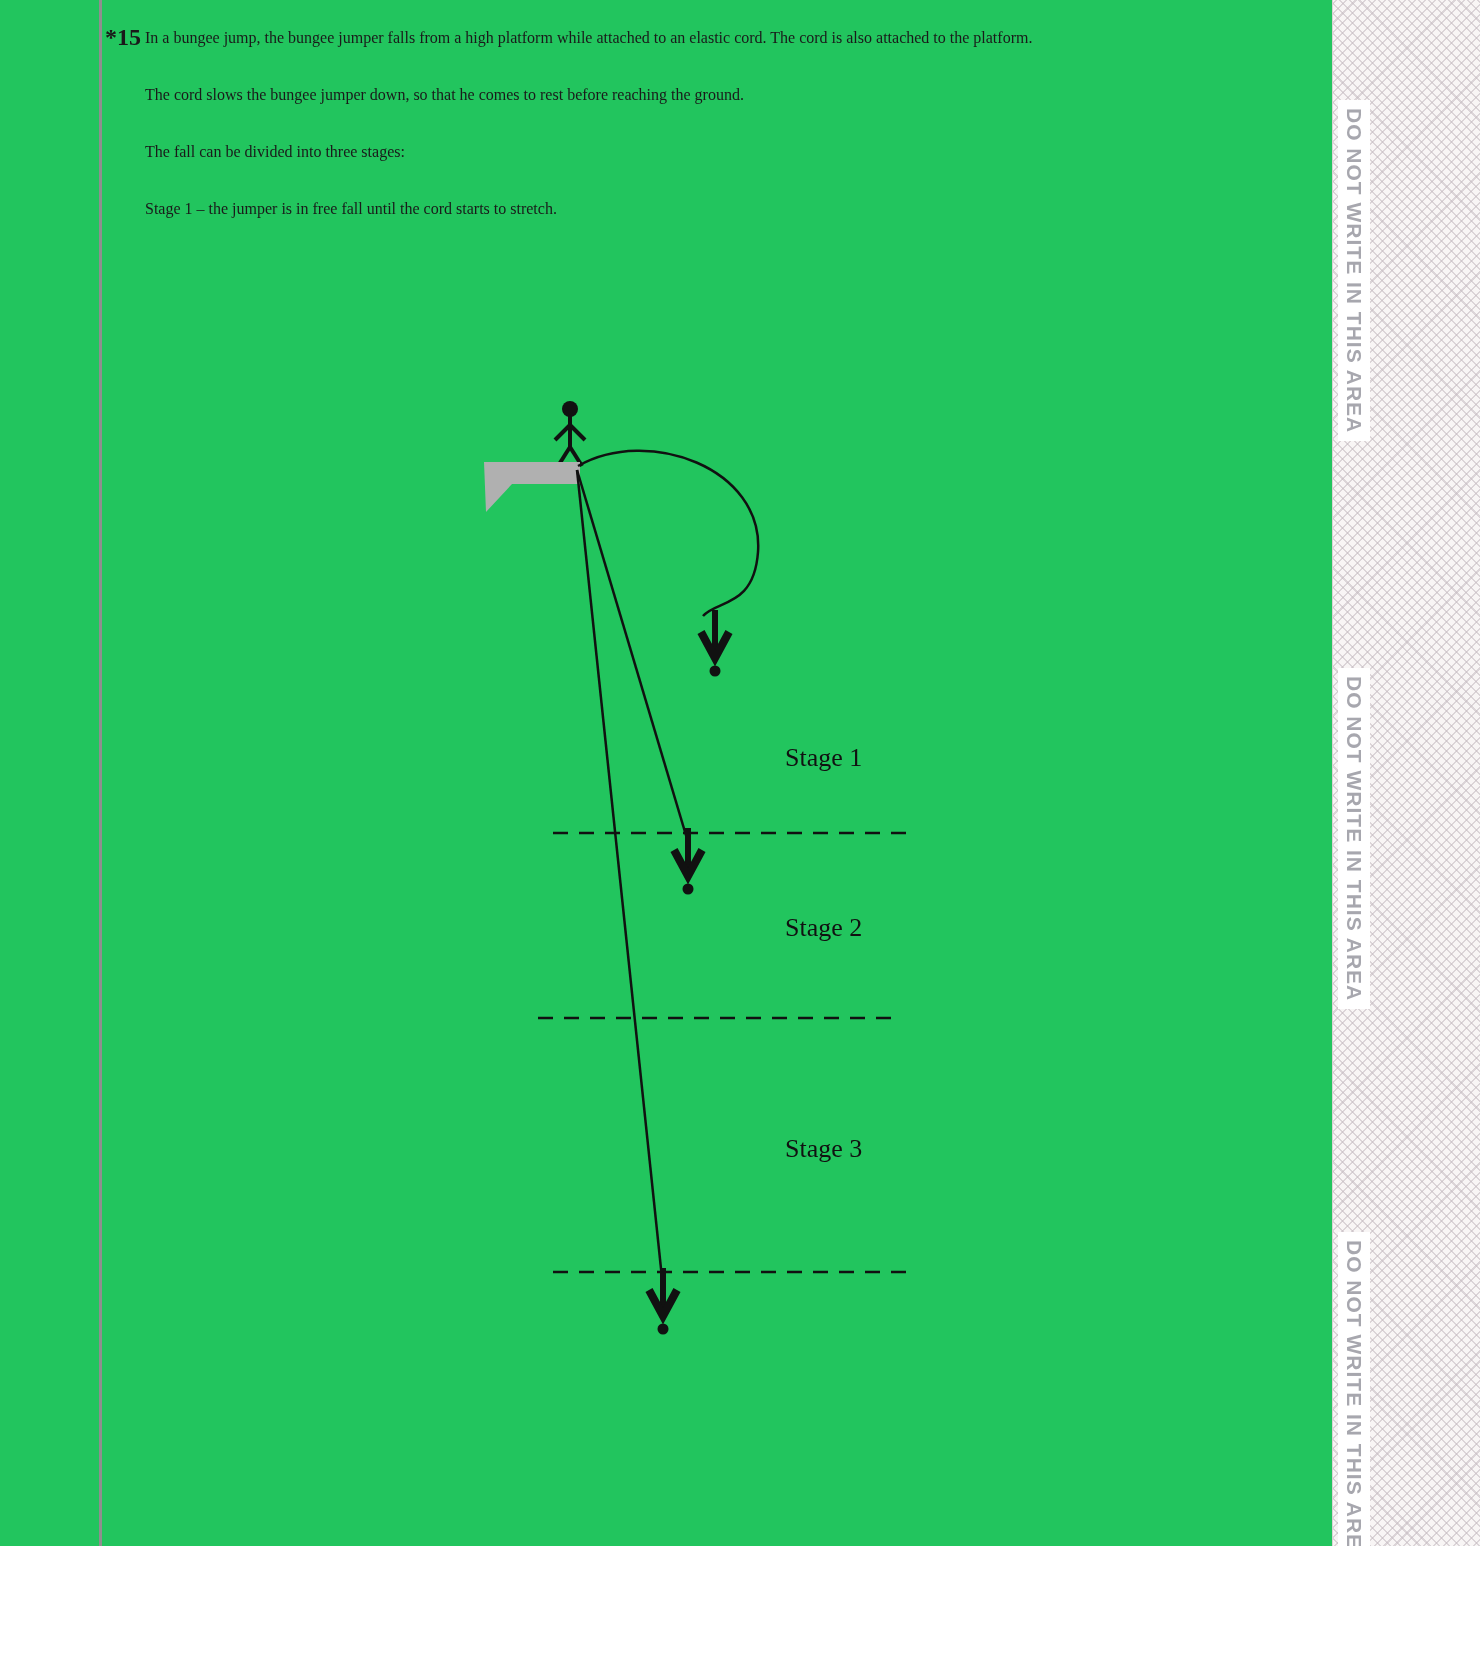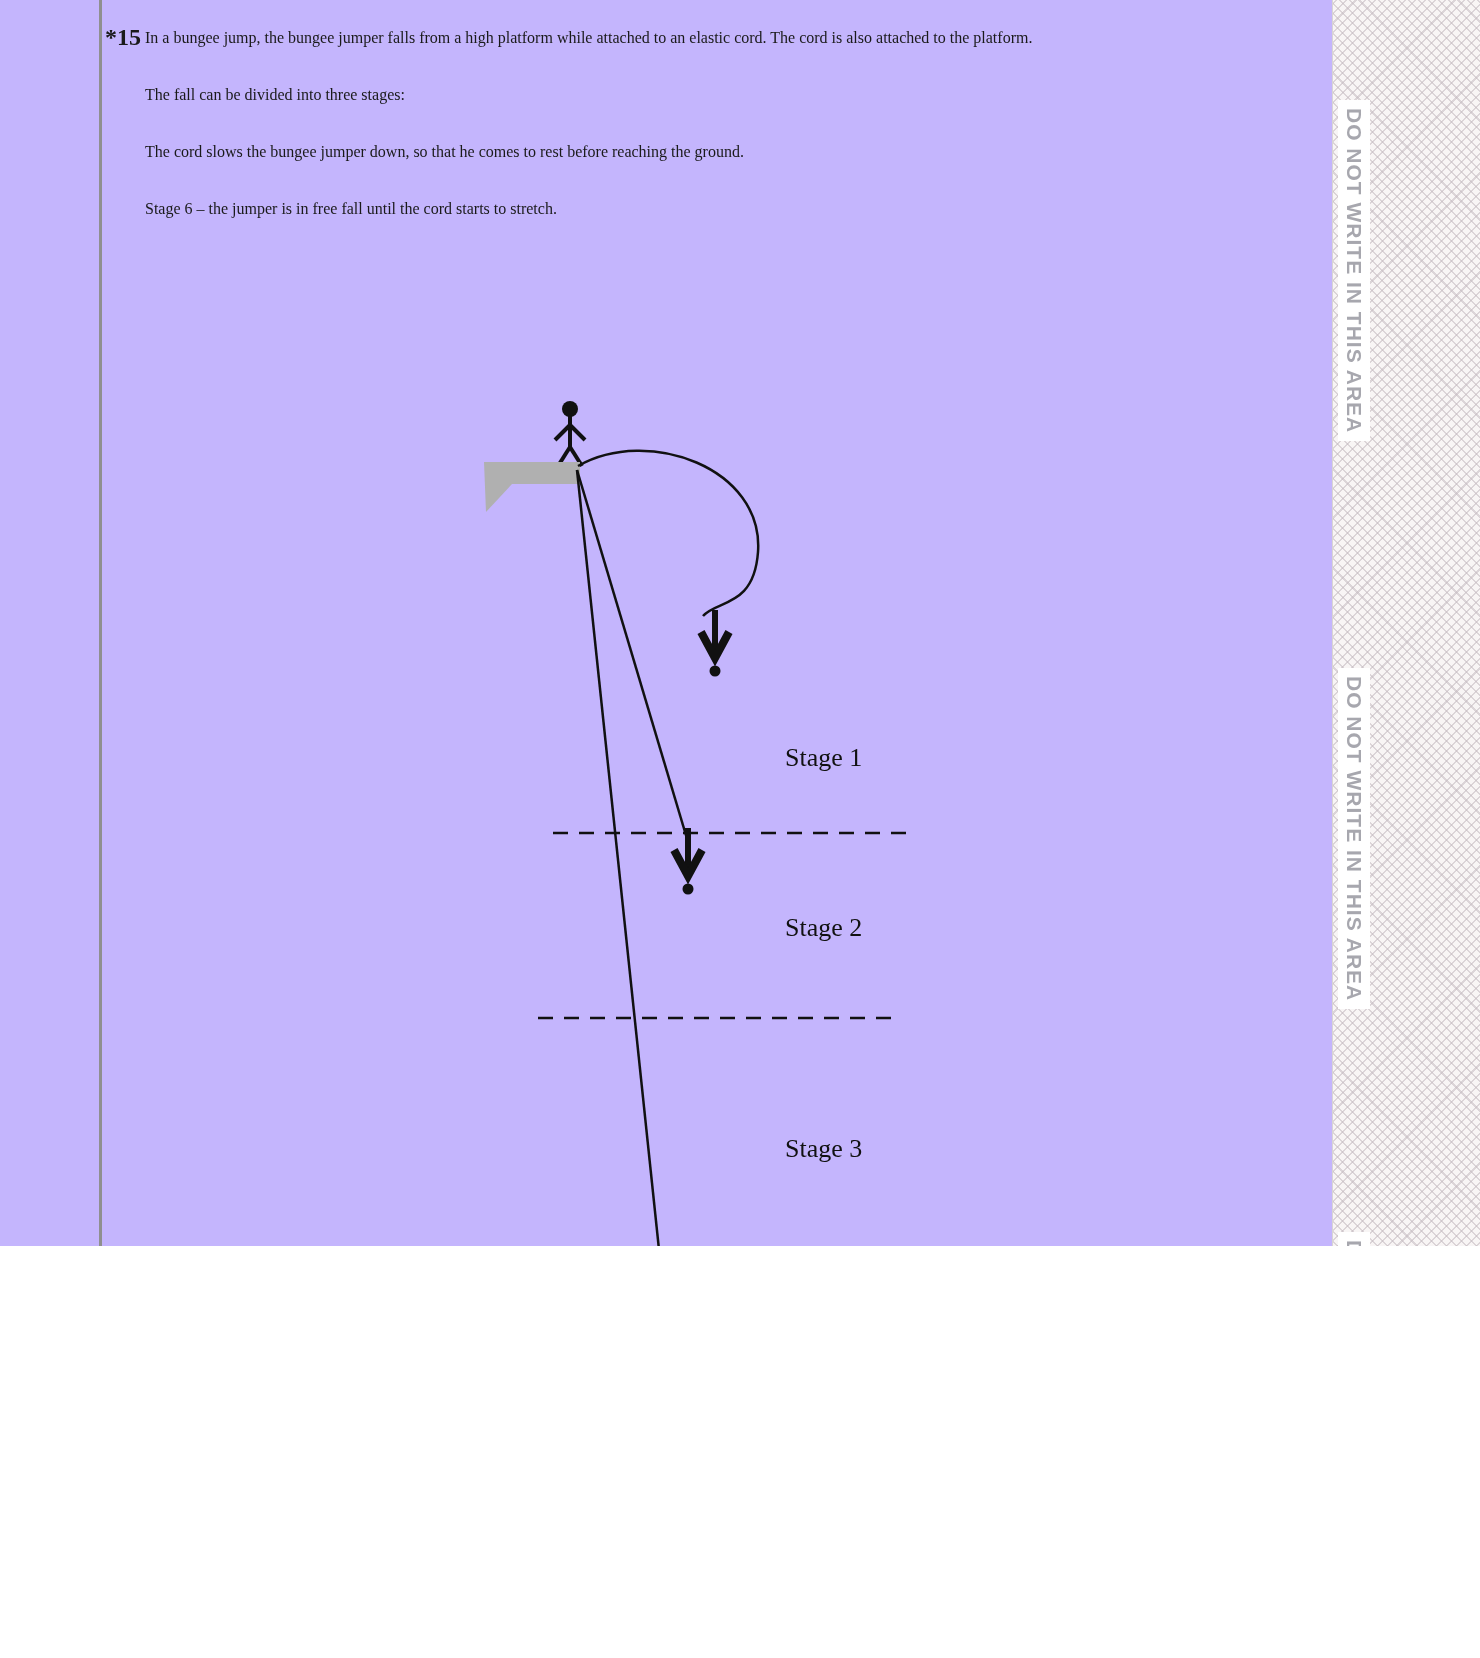--- a/index.html
+++ b/index.html
@@ -1,19 +1,19 @@
 <!DOCTYPE html>
 <html><head>
 <meta charset="utf-8">
 <style>
   html,body { margin:0; padding:0; background:#ffffff; }
   .page {
     position:relative;
-    width:1480px; height:1246px;
-    background:#c4b5fd;
+    width:1480px; height:1546px;
+    background:#22c55e;
     font-family:"Liberation Serif", serif;
     color:#1a1a1a;
     overflow:hidden;
   }
   .left-rule {
     position:absolute; left:99px; top:0;
     width:3px; height:100%;
     background:#8f8f8f;
   }
   .content {
@@ -68,23 +68,23 @@
 
 <div class="page">
 
   <div class="left-rule"></div>
 
   <div class="content">
     <div class="q-row">
       <div class="q-num">*15</div>
       <p class="p-first">In a bungee jump, the bungee jumper falls from a high platform while attached to an elastic cord.  The cord is also attached to the platform.</p>
     </div>
+    <p class="p-wide">The cord slows the bungee jumper down, so that he comes to rest before reaching the ground.</p>
     <p class="p-wide">The fall can be divided into three stages:</p>
-    <p class="p-wide">The cord slows the bungee jumper down, so that he comes to rest before reaching the ground.</p>
-    <p class="p-wide">Stage 6 – the jumper is in free fall until the cord starts to stretch.</p>
+    <p class="p-wide">Stage 1 – the jumper is in free fall until the cord starts to stretch.</p>
   </div>
 
   <svg class="diagram-svg" viewBox="0 0 1480 1658">
 
     <g stroke="#111" stroke-width="4" fill="#111">
       <circle cx="570" cy="409" r="8" stroke="none"></circle>
       <line x1="570" y1="416" x2="570" y2="447"></line>
       <line x1="570" y1="425" x2="555" y2="440"></line>
       <line x1="570" y1="425" x2="585" y2="440"></line>
       <line x1="570" y1="447" x2="558" y2="466"></line>

